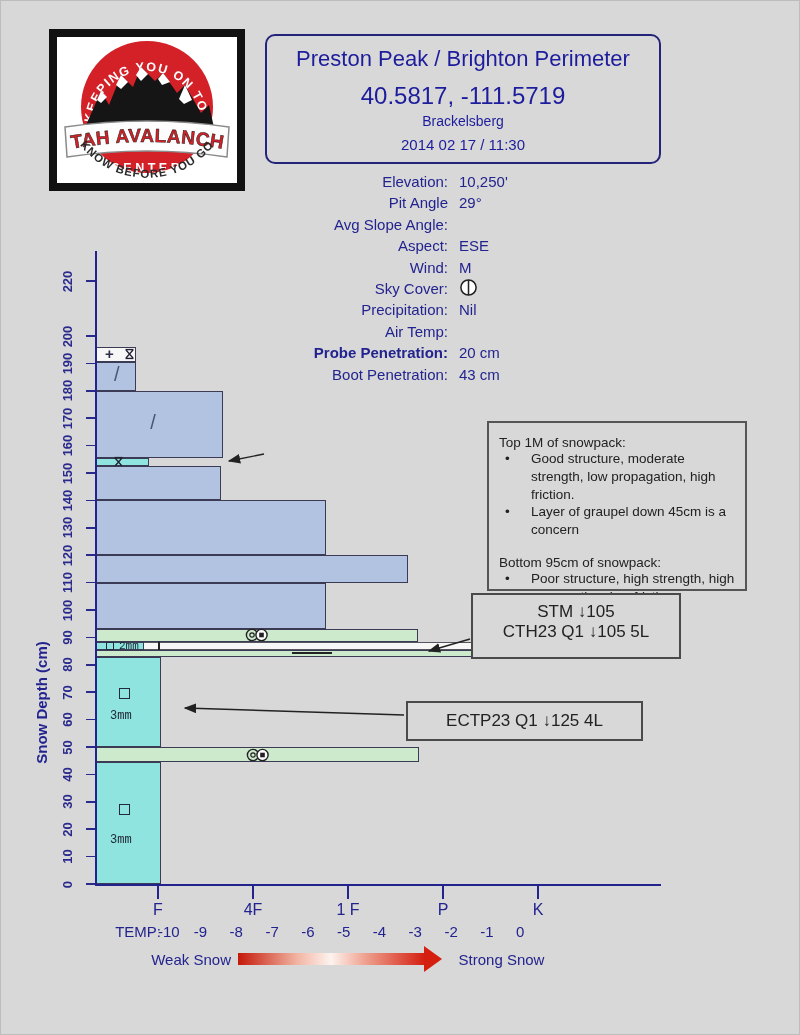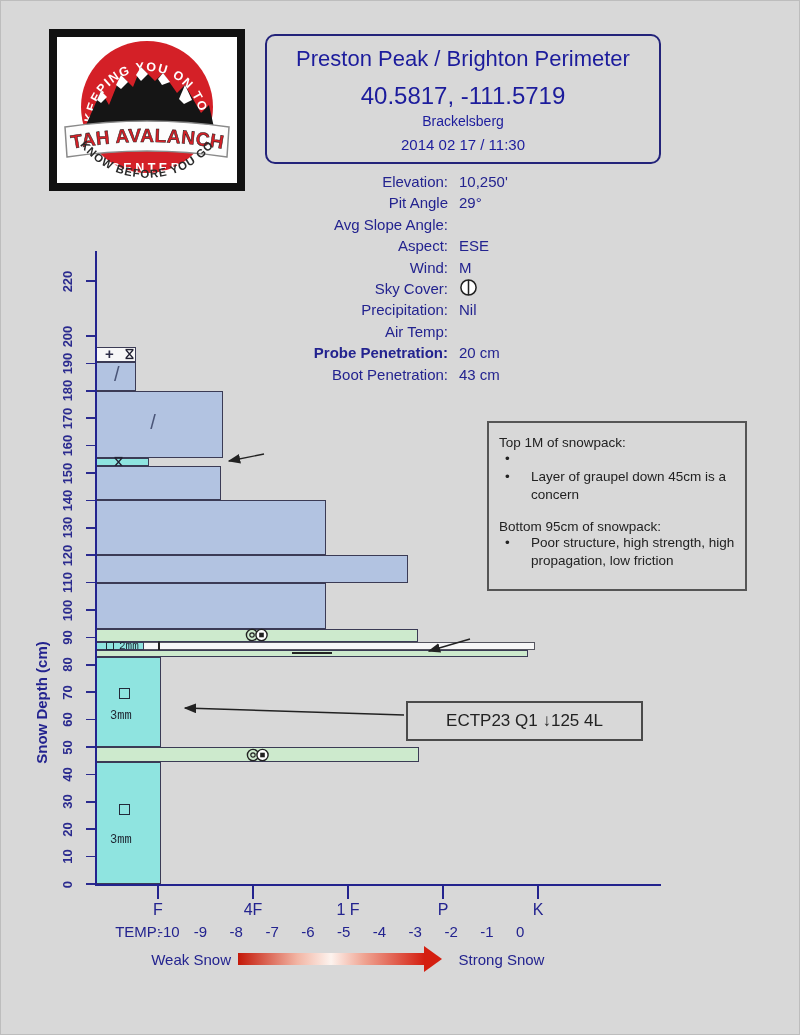--- a/index.html
+++ b/index.html
@@ -227,32 +227,37 @@
       <div style="position: absolute; left: 536.25px; top: 885px; width: 1.5px; height: 13px; background: rgb(35, 35, 142);"></div>
       <div class="xtick-label" style="position: absolute; left: 517px; top: 900px;">K</div>
     </div>
 
   <div class="abs navy" style="left:-40px;top:693px;width:160px;text-align:center;font-size:15px;font-weight:bold;transform:rotate(-90deg);">Snow Depth (cm)</div>
 
   <div class="abs" id="notes-box">
       <div class="note-heading">Top 1M of snowpack:</div>
       <div class="note-bullet">
         <span class="dot">•</span>
+        <span class="txt">Good structure, moderate strength, low propagation, high friction.</span>
       </div>
       <div class="note-bullet">
         <span class="dot">•</span>
         <span class="txt">Layer of graupel down 45cm is a concern</span>
       </div>
       <div class="note-heading" style="margin-top: 16px;">Bottom 95cm of snowpack:</div>
       <div class="note-bullet">
         <span class="dot">•</span>
         <span class="txt">Poor structure, high strength, high propagation, low friction</span>
       </div>
     </div>
 
+  <div class="test-box" style="left:470px;top:592px;width:206px;height:62px;">
+    <div style="margin-top:7px;">STM   ↓105</div>
+    <div>CTH23 Q1   ↓105   5L</div>
+  </div>
   <div class="test-box" style="left:405px;top:700px;width:233px;height:36px;line-height:36px;">ECTP23 Q1    ↓125   4L</div>
 
   <svg class="abs" style="left:0;top:0;pointer-events:none;" width="800" height="1035">
     <defs>
       <marker id="ah" markerWidth="9" markerHeight="7" refX="8" refY="3.5" orient="auto">
         <path d="M0,0 L9,3.5 L0,7 Z" fill="#222"></path>
       </marker>
     </defs>
     <line x1="263" y1="453" x2="228" y2="460" stroke="#222" stroke-width="1.4" marker-end="url(#ah)"></line>
     <line x1="469" y1="638" x2="428" y2="650" stroke="#222" stroke-width="1.4" marker-end="url(#ah)"></line>

